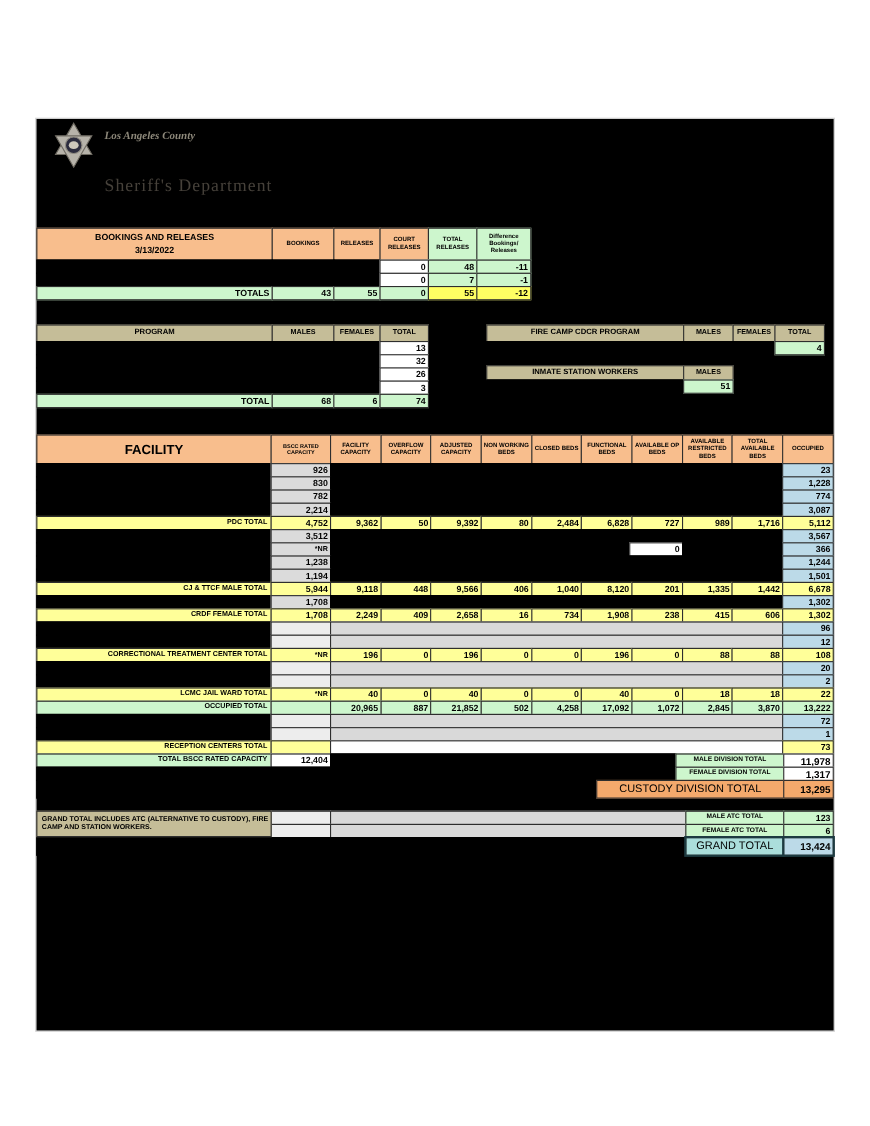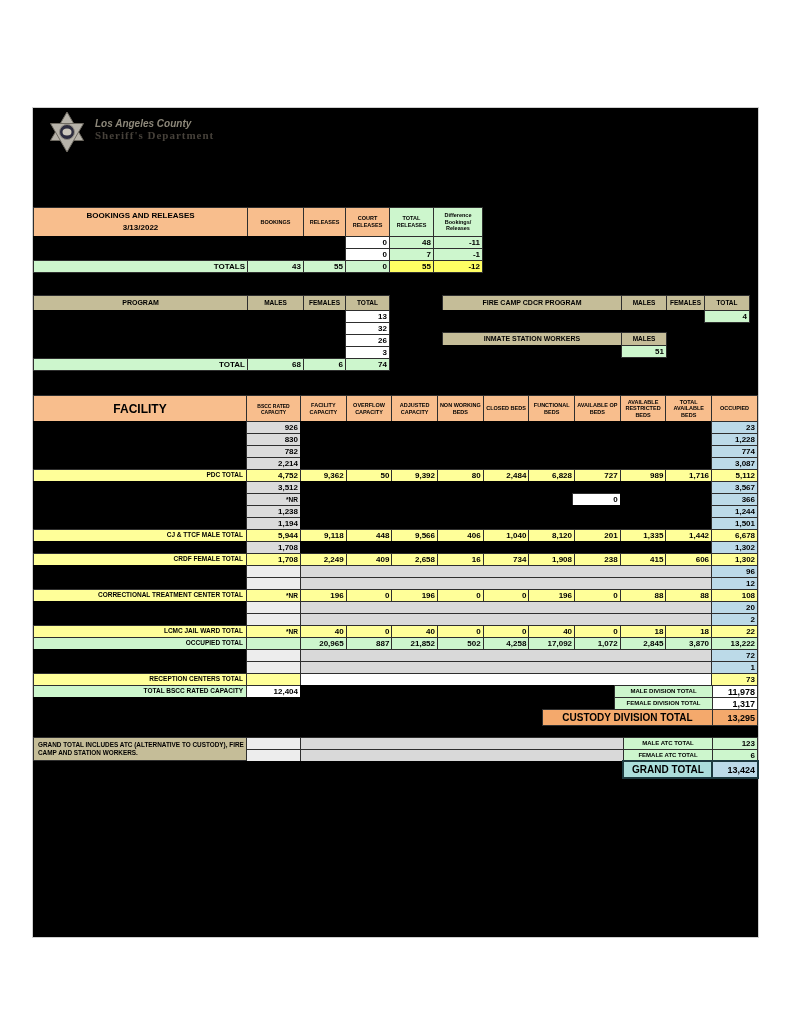--- a/index.html
+++ b/index.html
@@ -37,29 +37,29 @@
   .bg-yellowBright{background:var(--yellowBright)}
   .bg-blue{background:var(--blue)}
   .bg-teal{background:var(--teal)}
   .bg-grayCell{background:var(--grayCell)}
   .bg-graySpan{background:var(--graySpan)}
   .bg-grayLight{background:var(--grayLight)}
   .bg-white{background:#ffffff}
   
   .logo{position:absolute;left:14px;top:3px;display:flex;align-items:flex-start;}
   .logo-text{margin-left:8px;padding-top:7px;}
-  .logo-county{font-family:Liberation Sans, sans-serif;font-style:italic;font-weight:bold;
+  .logo-county{font-family:Liberation Serif, serif;font-style:italic;font-weight:bold;
                color:#8d887a;font-size:10px;}
-  .logo-dept{font-family:"Liberation Serif", serif;font-weight:bold;color:#46413a;
-             font-size:11px;letter-spacing:1px;filter:blur(0.6px);}
+  .logo-dept{font-family:"Liberation Serif", serif;font-weight:normal;color:#46413a;
+             font-size:16px;letter-spacing:1px;filter:blur(0.6px);margin-top:32px;}
   .note-overlay{position:absolute;left:0;top:0;width:214px;height:24px;box-sizing:border-box;
                 border:1px solid #2e2e2e;display:flex;flex-direction:column;justify-content:center;
                 font-weight:bold;font-size:6.4px;line-height:1.25;padding-left:4px;}
   .thick{outline:2px solid #1d3a40;outline-offset:-1px;}
-  .big-lab{font-size:10px;font-weight:bold;}
+  .big-lab{font-size:10px;font-weight:normal;}
   .fac-title{font-size:12px;font-weight:bold;}
 </style>
 </head>
 <body>
 
 <div class="canvas">
   <div class="page">
 
     <div class="logo">
       <svg width="40" height="42" viewBox="0 0 40 42">

